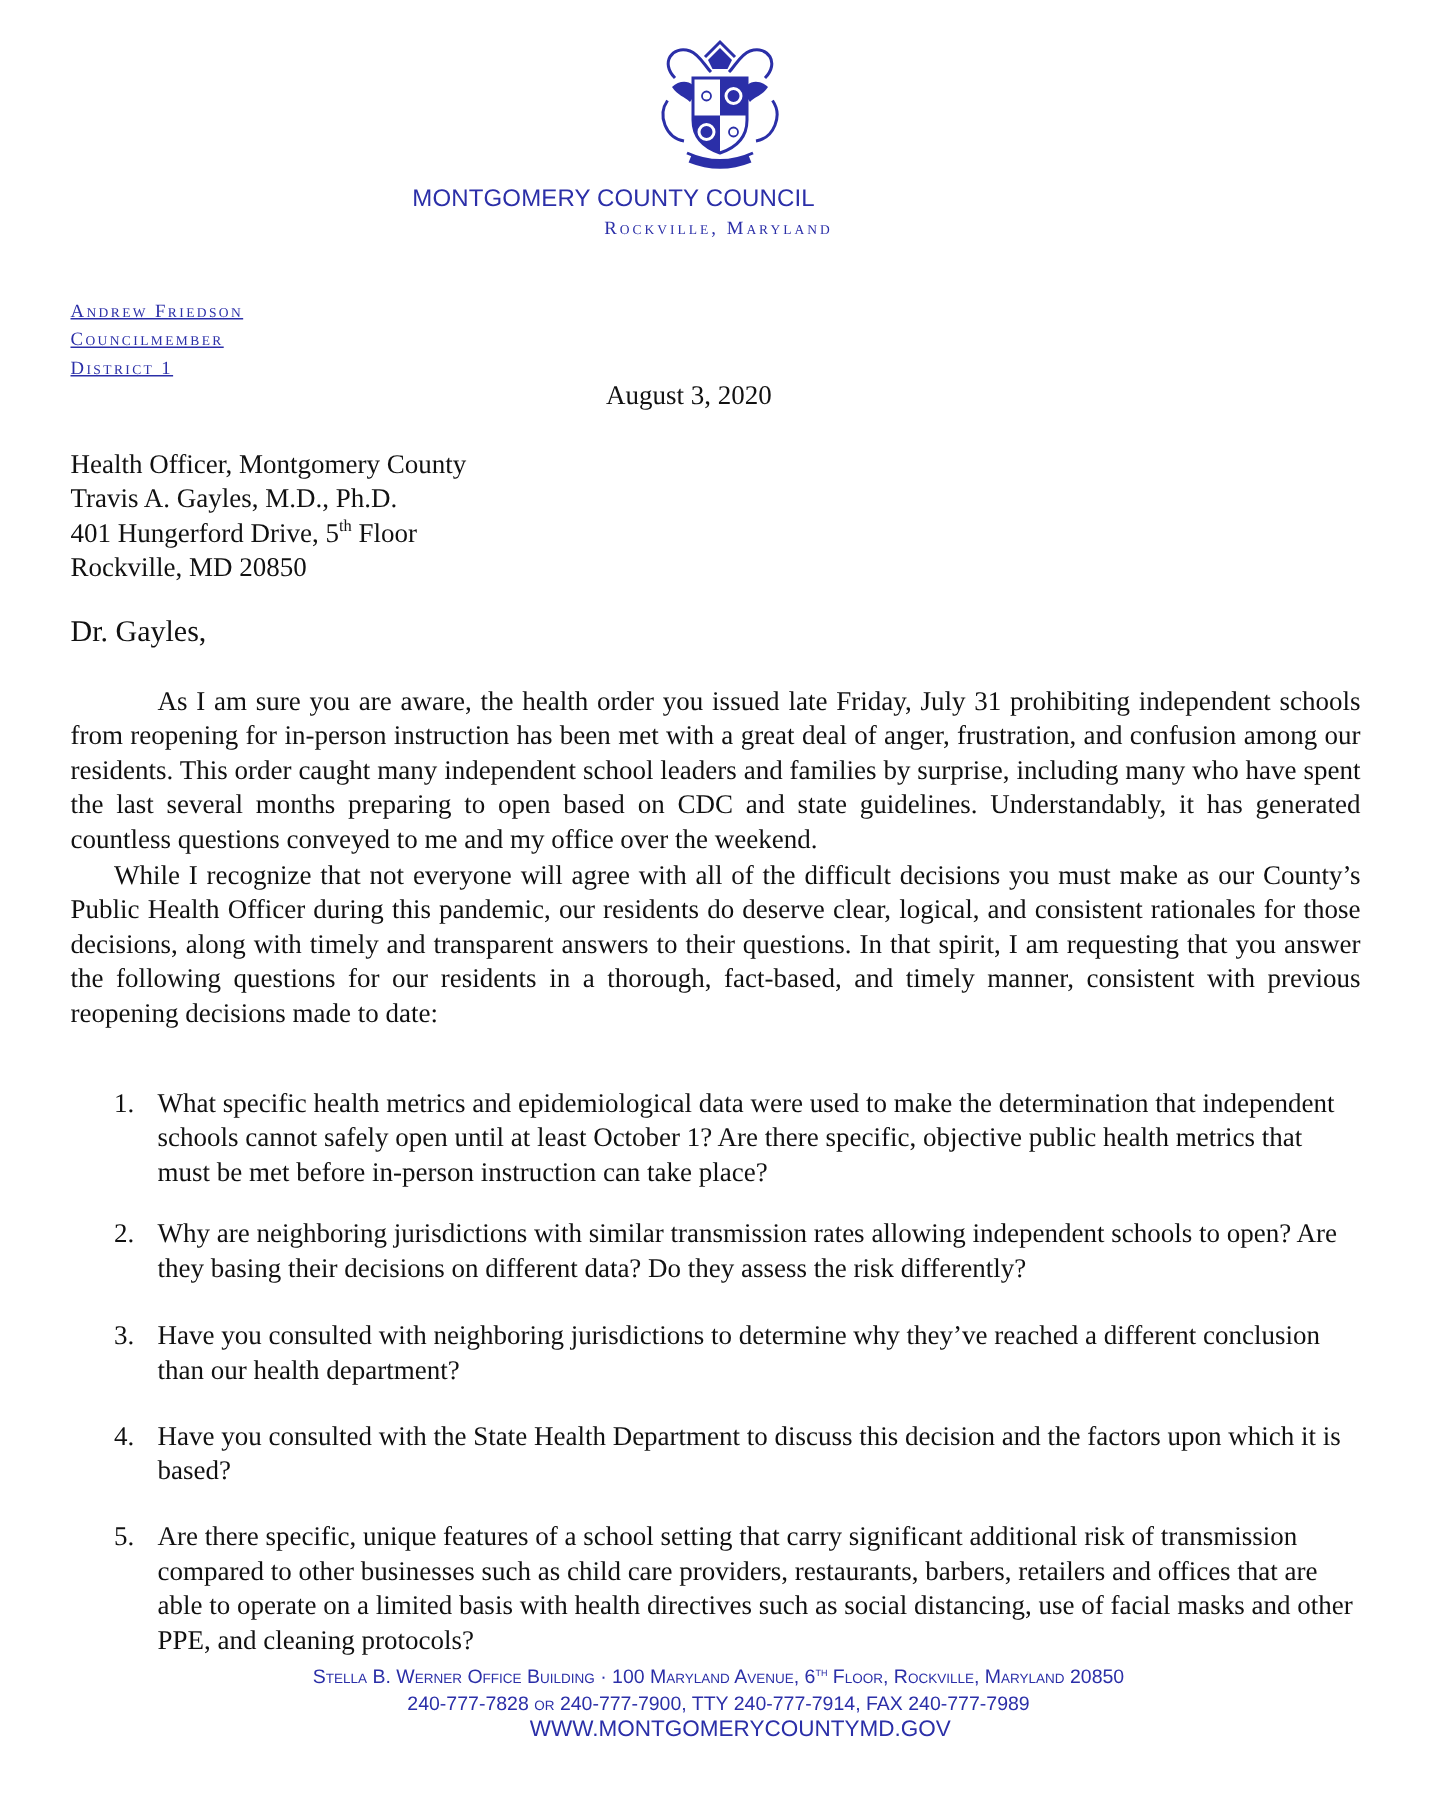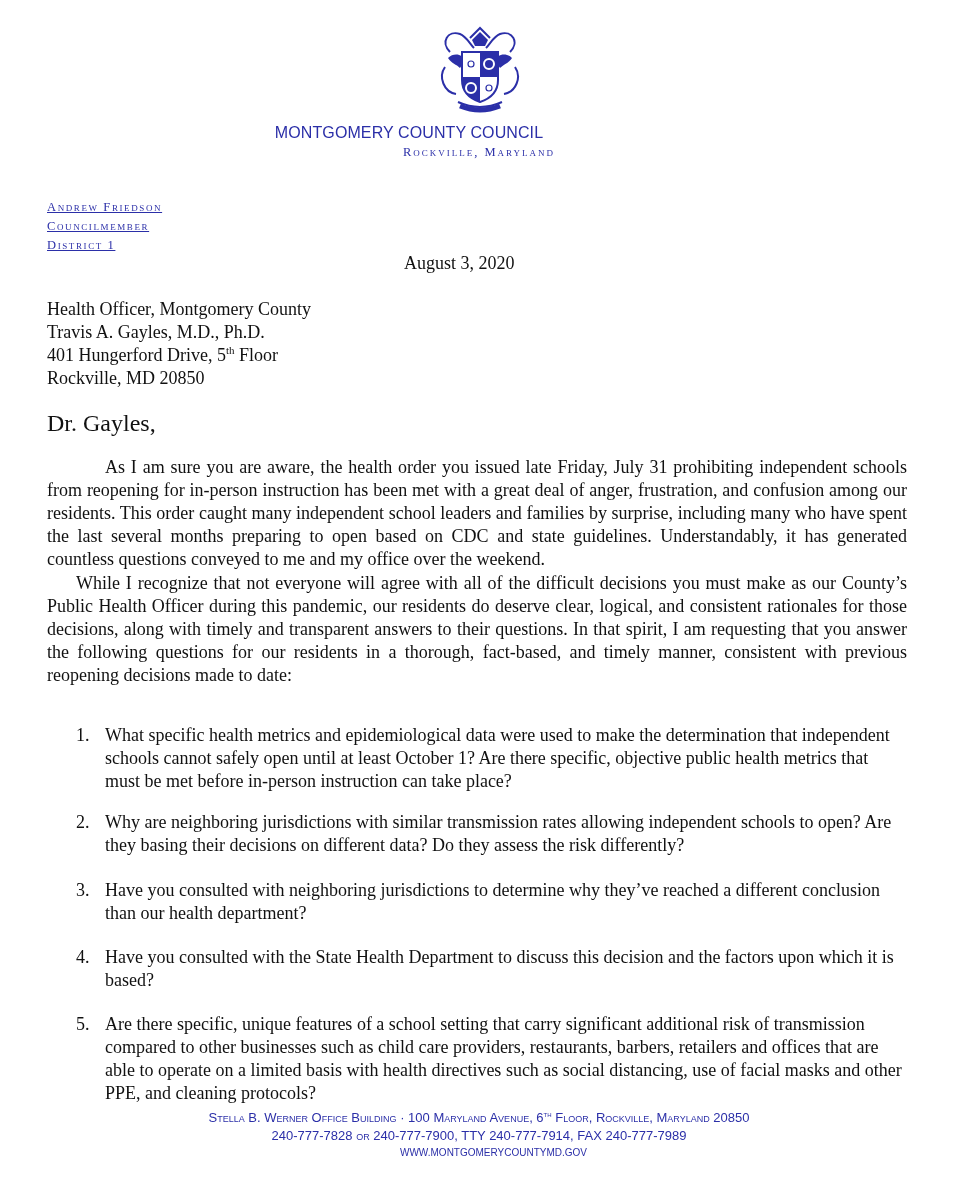--- a/index.html
+++ b/index.html
@@ -6,38 +6,38 @@
   body { width:958px; height:1200px; position:relative; overflow:hidden; font-family:"Liberation Serif", serif; color:#111; }
   .blue { color:#2b2fa8; }
   #crest { position:absolute; left:430px; top:22px; width:100px; height:94px; }
   #council { position:absolute; left:0; width:818px; top:124px; text-align:center; font-family:"Liberation Sans", sans-serif; font-size:16px; letter-spacing:0.1px; }
   #city { position:absolute; left:0; width:958px; top:145px; text-align:center; font-family:"Liberation Serif", serif; font-size:12.5px; letter-spacing:2px; font-variant:small-caps; }
   #sender { position:absolute; left:47px; top:198px; font-size:12.5px; line-height:19px; letter-spacing:1.6px; font-variant:small-caps; }
   #sender div { white-space:nowrap;text-decoration:underline; }
   #date { position:absolute; left:404px; top:253px; font-size:18px; }
   #recipient { position:absolute; left:47px; top:298px; font-size:18px; line-height:23px; }
   #recipient sup { font-size:11px; line-height:0; }
-  #salutation { position:absolute; left:47px; top:410px; font-size:24px; }
+  #salutation { position:absolute; left:47px; top:410px; font-size:20px; }
   .para { position:absolute; left:47px; width:860px; font-size:18px; line-height:23px; text-align:justify; }
   #p1 { top:456px; text-indent:58px; }
   #p2 { top:572px; text-indent:29px; }
   #questions { position:absolute; left:47px; top:724px; width:860px; margin:0; padding:0; list-style:none; }
   .q { position:relative; padding-left:58px; font-size:18px; line-height:23px; }
   .q .num { position:absolute; left:29px; top:0; }
   #q1 { position:absolute; top:0; }
   #q2 { position:absolute; top:87px; }
   #q3 { position:absolute; top:155px; }
   #q4 { position:absolute; top:222px; }
   #q5 { position:absolute; top:289px; }
   #footer { position:absolute; left:0; width:958px; top:1106px; text-align:center; font-family:"Liberation Sans", sans-serif; }
   #footer .l1 { font-size:13px; font-variant:small-caps; line-height:18px; }
   #footer .l1 sup { font-size:8px; }
   #footer .l2 { font-size:13px; line-height:18px; }
   #footer .l2 .sc { font-variant:small-caps; }
-  #footer .l3 { font-size:10px; line-height:15px;padding-left:29px; }
+  #footer .l3 { font-size:15px; line-height:15px;padding-left:29px; }
 </style>
 </head>
 <body>
 
 <div id="crest">
   <svg viewBox="0 0 100 94" width="100" height="94">
     <g fill="none" stroke="#2b2fa8" stroke-width="2">
       <path d="M20 30 C10 20 18 8 30 12 C36 14 40 22 44 26"></path>
       <path d="M80 30 C90 20 82 8 70 12 C64 14 60 22 56 26"></path>
       <path d="M15 45 C8 55 14 70 26 72"></path>

